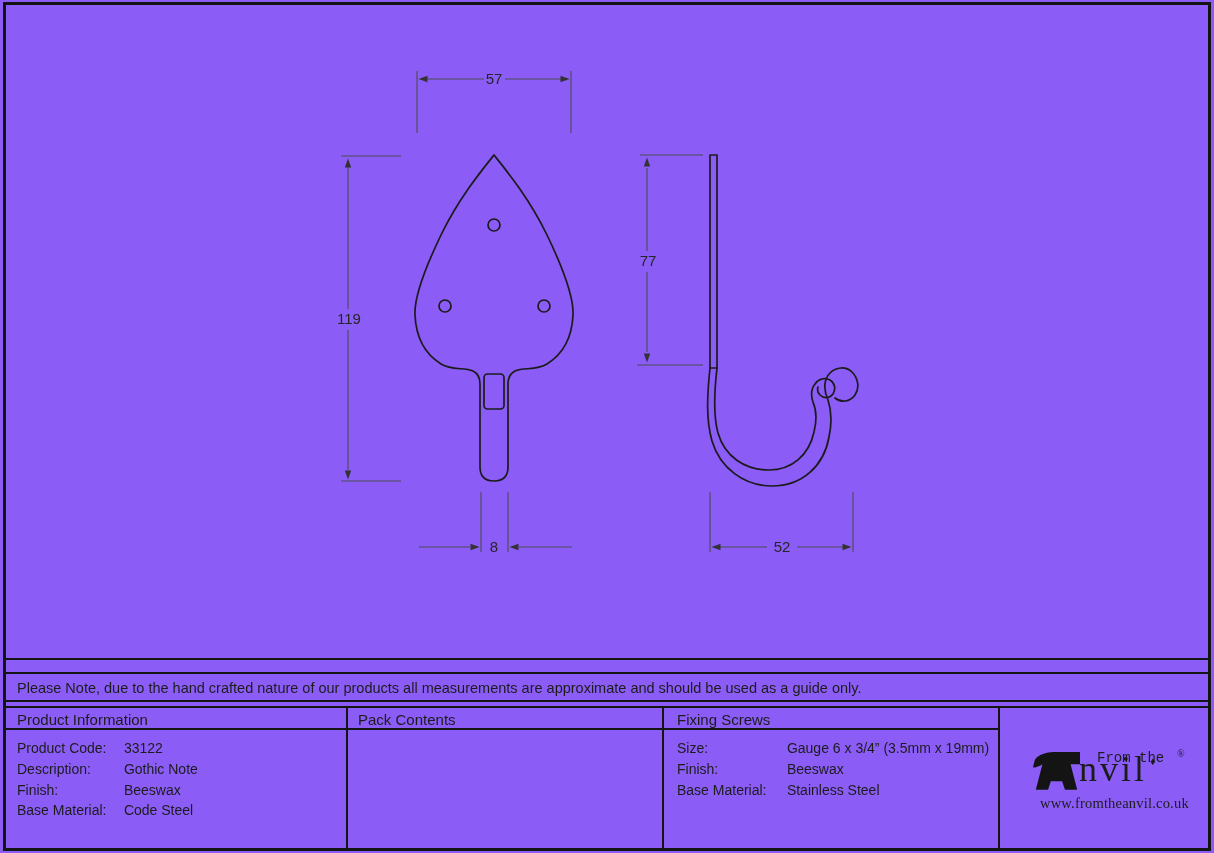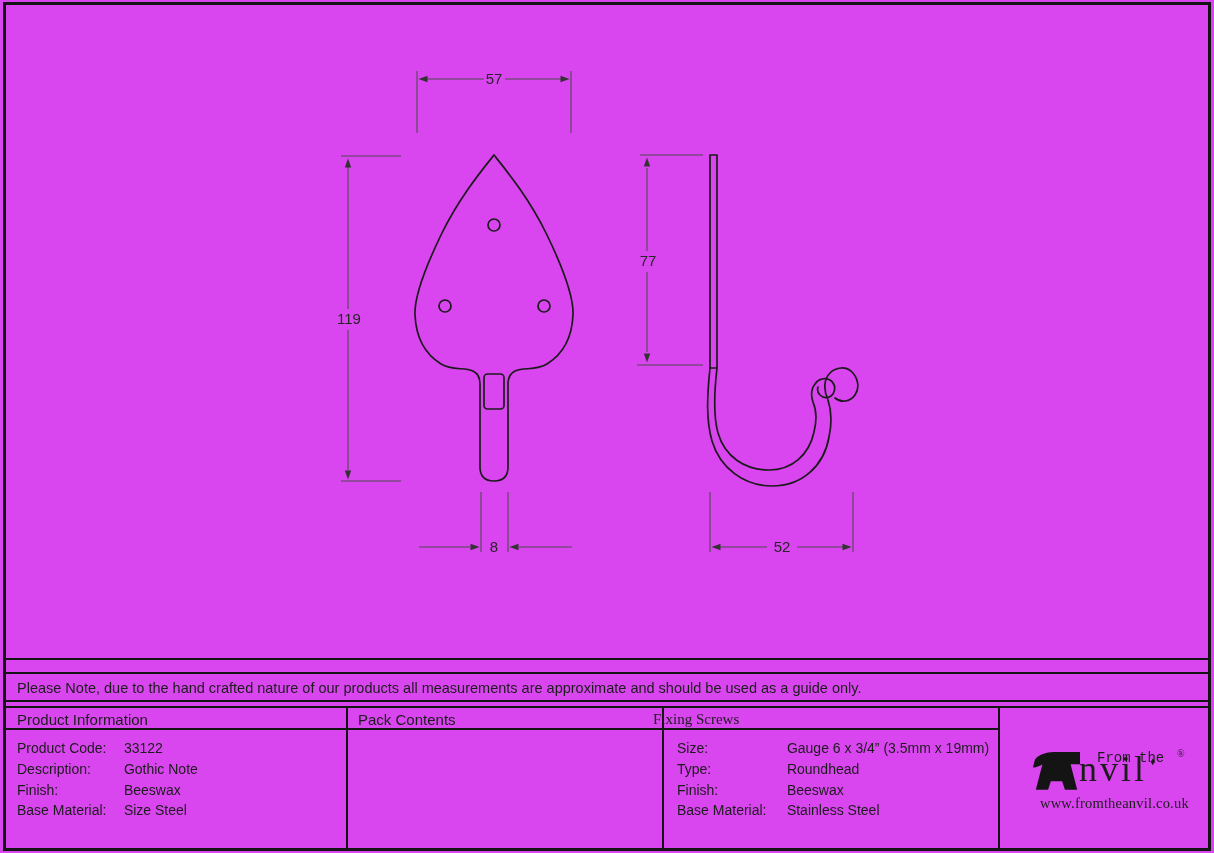--- a/index.html
+++ b/index.html
@@ -1,17 +1,17 @@
 <!DOCTYPE html>
 <html><head>
 <meta charset="utf-8">
 <style>
   html,body { margin:0; padding:0; background:#ffffff; }
   .page {
-    position:relative; width:1214px; height:853px; background:#d946ef;
+    position:relative; width:1214px; height:853px; background:#8b5cf6;
     font-family:"Liberation Sans", sans-serif; color:#1c1c1c; overflow:hidden;
   }
   .frame { position:absolute; left:3px; top:2px; right:3px; bottom:2px;
     border:3px solid #141414; pointer-events:none; }
   .hline { position:absolute; left:5px; right:5px; height:2px; background:#141414; }
   .vline { position:absolute; width:2px; background:#141414; top:708px; bottom:4px; }
   .drawing-svg { position:absolute; left:0; top:0; }
 
   .note-text { position:absolute; left:17px; top:678px; font-size:14.5px; line-height:20px; }
 
@@ -111,50 +111,46 @@
   <div class="hline" style="top:706px;"></div>
   <div class="hline" style="top:728px; right:auto; width:994px;"></div>
   <div class="vline" style="left:346px;"></div>
   <div class="vline" style="left:662px;"></div>
   <div class="vline" style="left:998px;"></div>
 
   <div class="note-text">Please Note, due to the hand crafted nature of our products all measurements are approximate and should be used as a guide only.</div>
 
   <div class="th" style="left:17px;">Product Information</div>
   <div class="th" style="left:358px;">Pack Contents</div>
-  <div class="th" style="left:653px;font-family:Liberation Serif, serif;">Fixing Screws</div>
+  <div class="th" style="left:677px;">Fixing Screws</div>
 
   <div class="col" style="left:17px;">
     <div class="row">
       <span class="lbl1">Product Code:</span>
       <span>33122</span>
     </div>
     <div class="row">
       <span class="lbl1">Description:</span>
       <span>Gothic Note</span>
     </div>
     <div class="row">
       <span class="lbl1">Finish:</span>
       <span>Beeswax</span>
     </div>
     <div class="row">
       <span class="lbl1">Base Material:</span>
-      <span>Size Steel</span>
+      <span>Code Steel</span>
     </div>
   </div>
 
 
   <div class="col" style="left:677px;">
     <div class="row">
       <span class="lbl3">Size:</span>
       <span>Gauge 6 x 3/4” (3.5mm x 19mm)</span>
-    </div>
-    <div class="row">
-      <span class="lbl3">Type:</span>
-      <span>Roundhead</span>
     </div>
     <div class="row">
       <span class="lbl3">Finish:</span>
       <span>Beeswax</span>
     </div>
     <div class="row">
       <span class="lbl3">Base Material:</span>
       <span>Stainless Steel</span>
     </div>
   </div>

